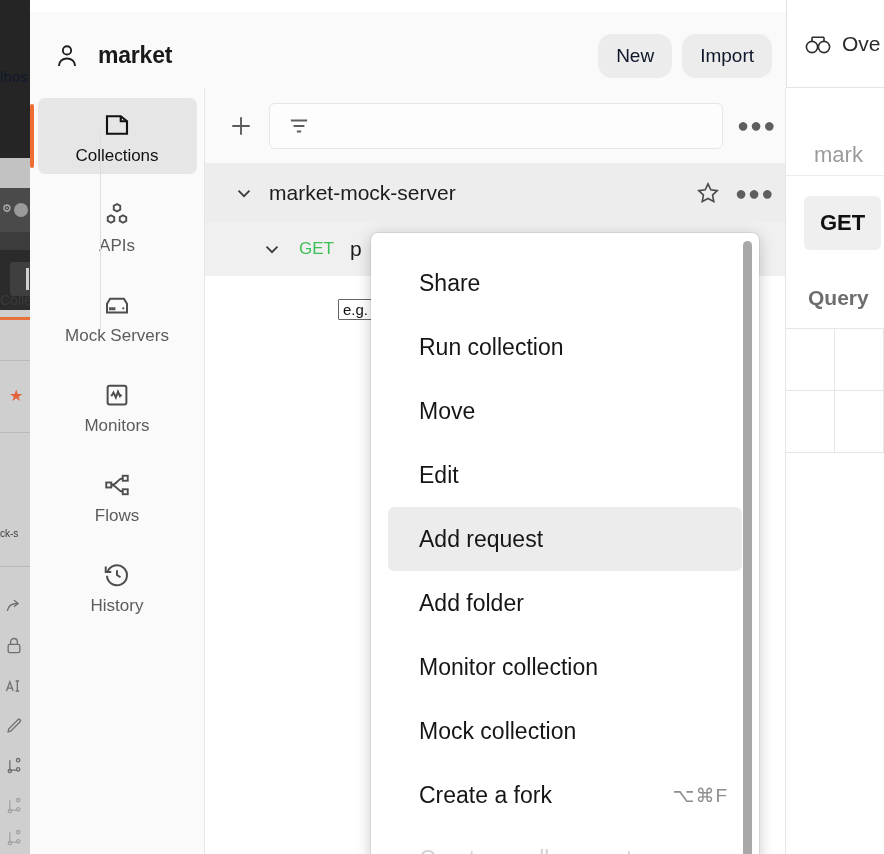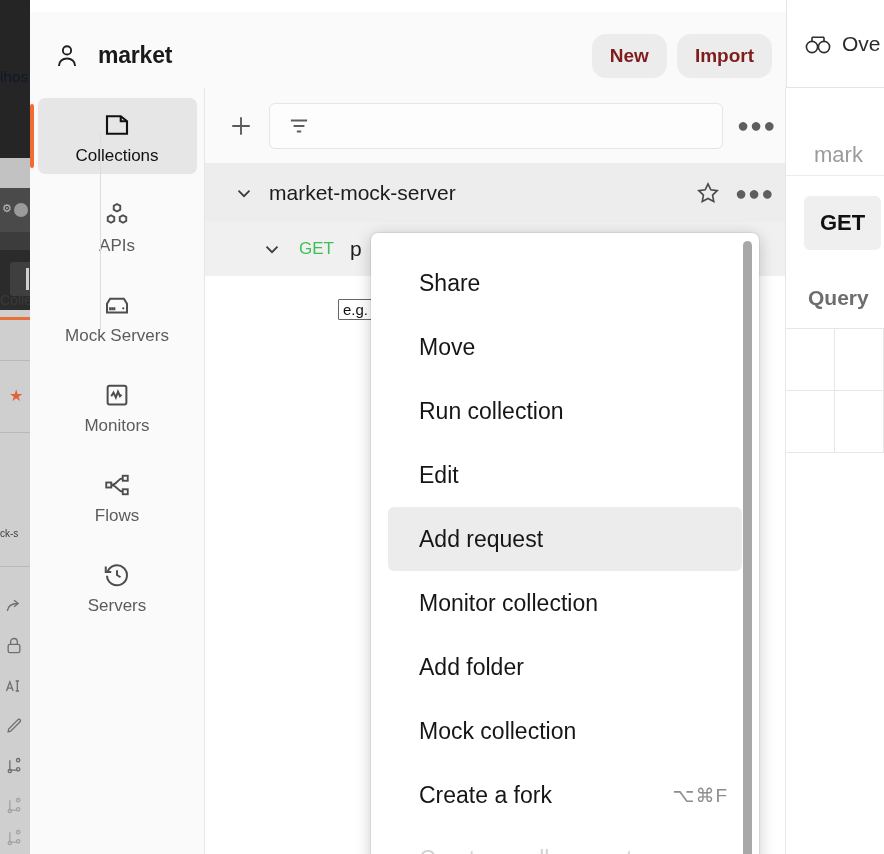--- a/index.html
+++ b/index.html
@@ -44,21 +44,21 @@
     position: absolute; left: 0; top: 0; width: 756px; height: 88px;
     background: #fafafa; border-bottom: 1px solid #e4e4e4;
     display: flex; align-items: center; padding: 0 14px 0 22px; margin-top: 12px;
   }
   .hdr .avatar { width: 30px; height: 30px; color: #1f1f1f; flex: 0 0 auto; }
   .hdr .avatar svg { width: 30px; height: 30px; display: block; }
   .hdr .wsname { margin-left: 16px; font-size: 23px; font-weight: bold; color: #1a1a1a; letter-spacing: -.2px; }
   .hdr .spacer { flex: 1 1 auto; }
   .btn {
     background: #ececec; border: none; border-radius: 14px;
-    font-family: inherit; font-size: 19px; font-weight: bold; color: #7f1d1d;
+    font-family: inherit; font-size: 19px; font-weight: normal; color: #0f172a;
     padding: 11px 18px; cursor: pointer; margin-left: 10px;
   }
 
   
   .tabstrip {
     position: absolute; left: 756px; top: 0; width: 98px; height: 88px;
     background: #ffffff; border-bottom: 1px solid #e4e4e4; border-left: 1px solid #e4e4e4;
     display: flex; align-items: center; padding-left: 16px; gap: 9px;
   }
   .tabstrip .eye { width: 30px; height: 24px; color: #2e2e2e; flex: 0 0 auto; }
@@ -332,21 +332,21 @@
       </div>
 
       <div class="rail-item">
         <span class="rail-ico">
           <svg viewBox="0 0 24 24" fill="none" stroke="currentColor" stroke-width="1.6">
               <path d="M4.5 9.4A8 8 0 1 1 4 12.6"></path>
               <path d="M3 5.2v4.4h4.4"></path>
               <path d="M12 8.2V12l2.8 1.8"></path>
             </svg>
         </span>
-        <span class="rail-lbl">Servers</span>
+        <span class="rail-lbl">History</span>
       </div>
 
     </div>
 
     <div class="pane">
 
       <div class="pane-toolbar">
         <span class="tb-plus">
           <svg viewBox="0 0 24 24" fill="none" stroke="currentColor" stroke-width="1.6">
               <path d="M12 4.5v15M4.5 12h15"></path>
@@ -416,46 +416,46 @@
 
   <div class="ctxmenu">
     <div class="ctxlist">
 
       <div class="ctx-item">
         <span class="ctx-lbl">Share</span>
         <span class="ctx-sc"></span>
       </div>
 
       <div class="ctx-item">
+        <span class="ctx-lbl">Run collection</span>
+        <span class="ctx-sc"></span>
+      </div>
+
+      <div class="ctx-item">
         <span class="ctx-lbl">Move</span>
-        <span class="ctx-sc"></span>
-      </div>
-
-      <div class="ctx-item">
-        <span class="ctx-lbl">Run collection</span>
         <span class="ctx-sc"></span>
       </div>
 
       <div class="ctx-item">
         <span class="ctx-lbl">Edit</span>
         <span class="ctx-sc"></span>
       </div>
 
       <div class="ctx-item hl">
         <span class="ctx-lbl">Add request</span>
         <span class="ctx-sc"></span>
       </div>
 
       <div class="ctx-item">
+        <span class="ctx-lbl">Add folder</span>
+        <span class="ctx-sc"></span>
+      </div>
+
+      <div class="ctx-item">
         <span class="ctx-lbl">Monitor collection</span>
-        <span class="ctx-sc"></span>
-      </div>
-
-      <div class="ctx-item">
-        <span class="ctx-lbl">Add folder</span>
         <span class="ctx-sc"></span>
       </div>
 
       <div class="ctx-item">
         <span class="ctx-lbl">Mock collection</span>
         <span class="ctx-sc"></span>
       </div>
 
       <div class="ctx-item">
         <span class="ctx-lbl">Create a fork</span>

